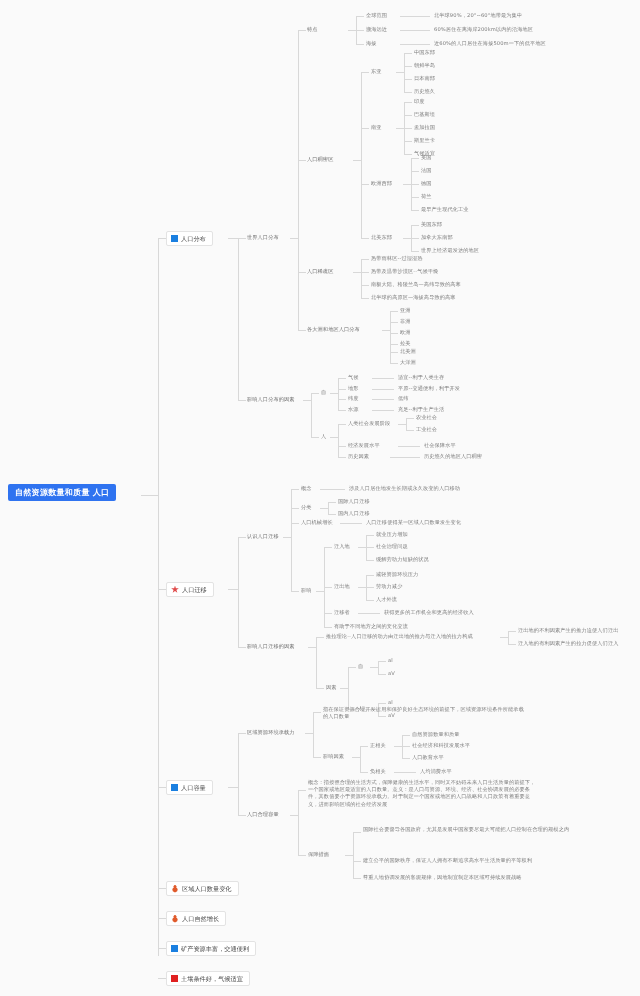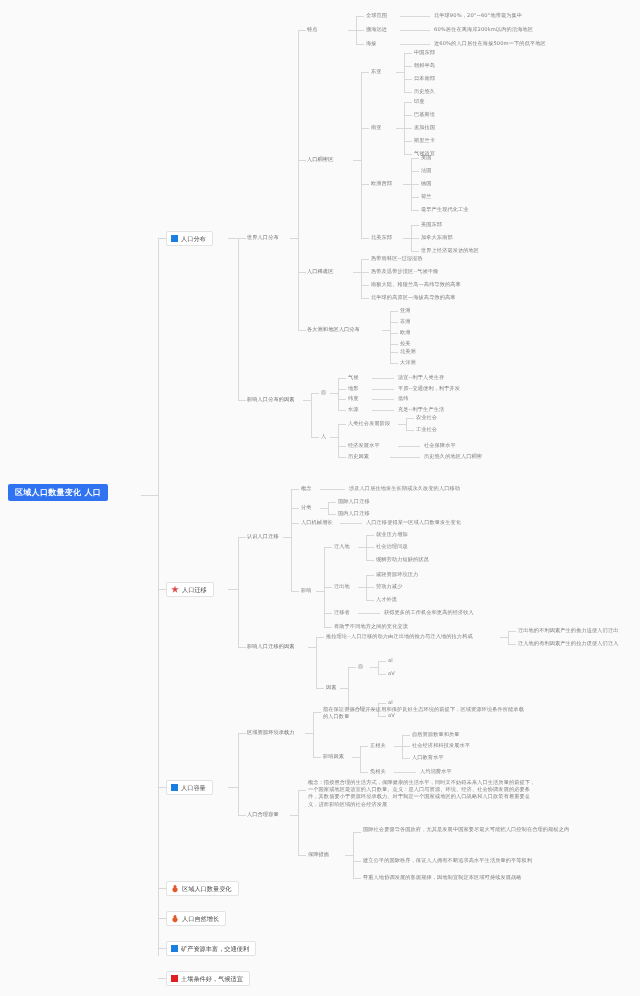--- a/index.html
+++ b/index.html
@@ -75,21 +75,21 @@
     background:#e05a2b;
     -webkit-clip-path:polygon(50% 0%,72% 26%,64% 34%,84% 56%,78% 84%,50% 100%,22% 84%,16% 56%,36% 34%,28% 26%);
     clip-path:polygon(50% 0%,72% 26%,64% 34%,84% 56%,78% 84%,50% 100%,22% 84%,16% 56%,36% 34%,28% 26%);
   }
 </style>
 </head>
 <body>
 
 <div id="map">
 
-  <div class="root" style="left:8px;top:484px;">区域人口数量变化 人口</div>
+  <div class="root" style="left:8px;top:484px;">自然资源数量和质量 人口</div>
 
   <div class="ln lnh" style="left:141px;top:495px;width:17px;"></div>
   <div class="ln lnv" style="left:158px;top:238px;height:718px;"></div>
 
   <div class="ln lnh" style="left:158px;top:238px;width:8px;"></div>
   <div class="ln lnh" style="left:158px;top:589px;width:8px;"></div>
   <div class="ln lnh" style="left:158px;top:787px;width:8px;"></div>
   <div class="ln lnh" style="left:158px;top:888px;width:8px;"></div>
   <div class="ln lnh" style="left:158px;top:918px;width:8px;"></div>
   <div class="ln lnh" style="left:158px;top:948px;width:8px;"></div>

